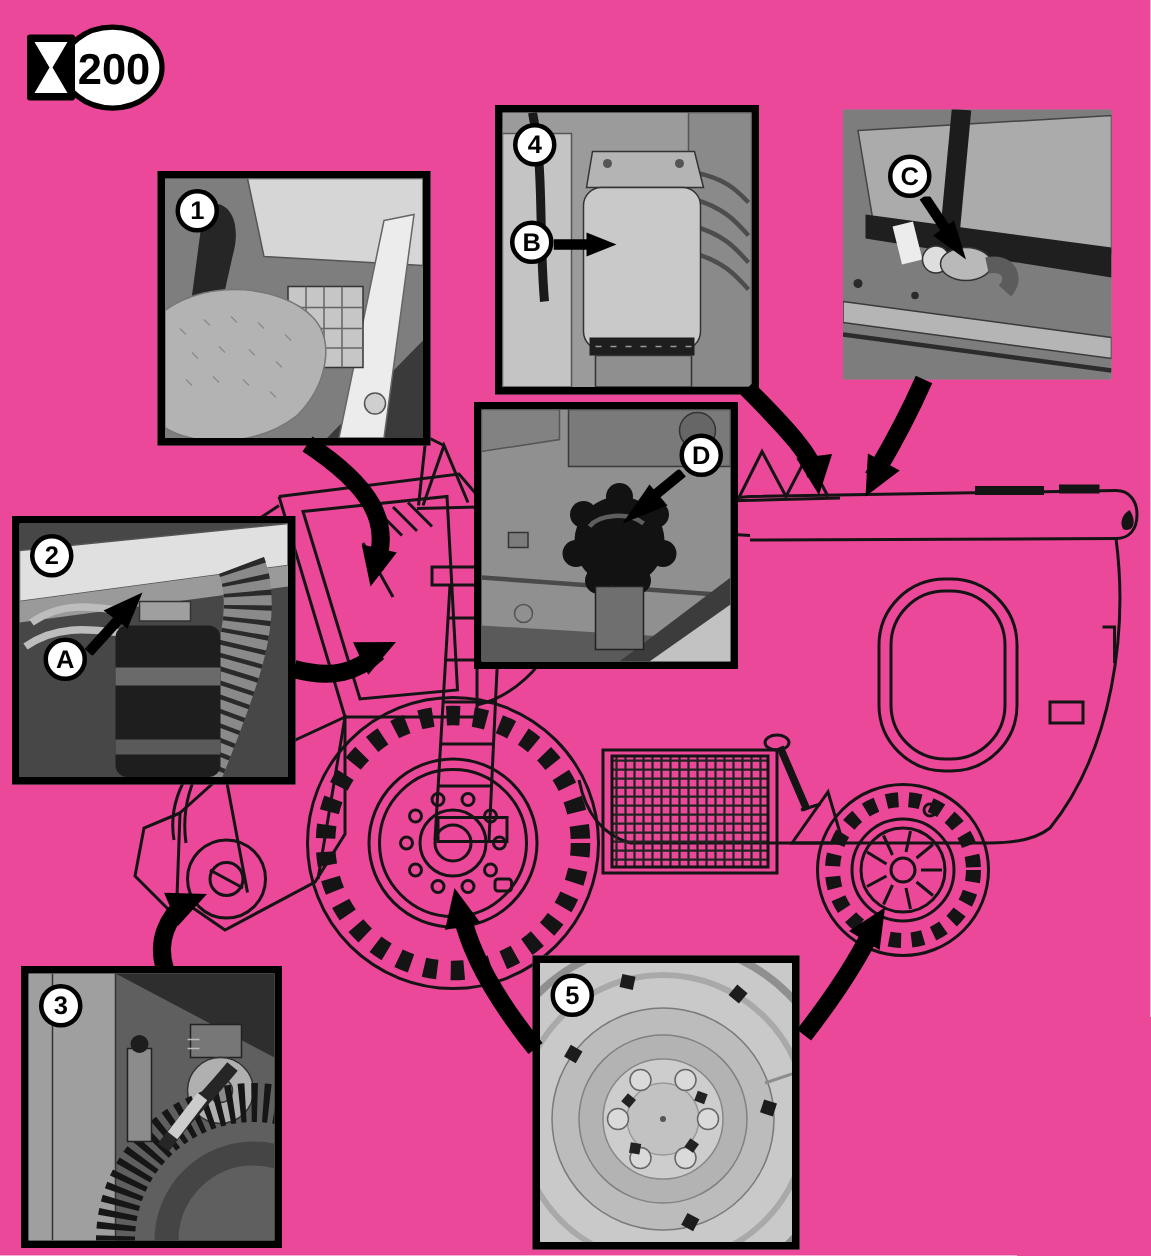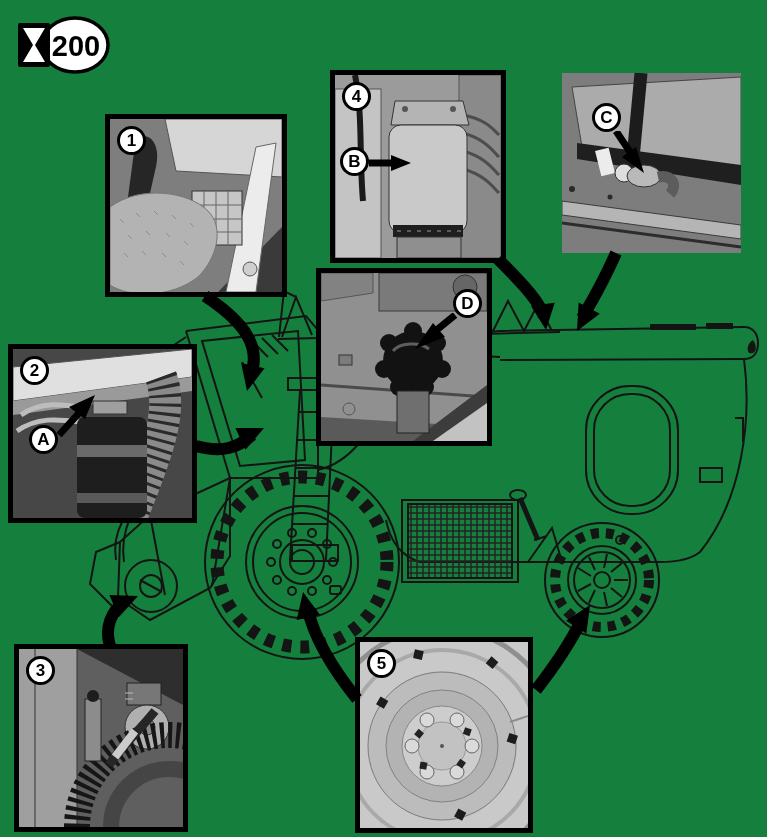--- a/index.html
+++ b/index.html
@@ -1,16 +1,16 @@
 <!DOCTYPE html>
 <html><head>
 <meta charset="utf-8">
 <style>
   html,body{margin:0;padding:0;background:#fff;}
-  .canvas{position:relative;width:767px;height:837px;background:#15803d;overflow:hidden;
+  .canvas{position:relative;width:767px;height:837px;background:#ec4899;overflow:hidden;
           font-family:"Liberation Sans",sans-serif;}
   svg.layer{position:absolute;left:0;top:0;}
   #machine{z-index:1;}
   #arrows{z-index:6;pointer-events:none;}
   .inset{position:absolute;border:5px solid #000;box-sizing:border-box;background:#8a8a8a;z-index:3;}
   .inset.noborder{border:none;}
   .inset .photo{display:block;width:100%;height:100%;}
   .badge{position:absolute;width:29px;height:29px;border:3px solid #000;border-radius:50%;
          background:#fff;color:#000;display:flex;align-items:center;justify-content:center;
          font-weight:bold;font-size:17px;line-height:1;box-sizing:border-box;z-index:8;}

